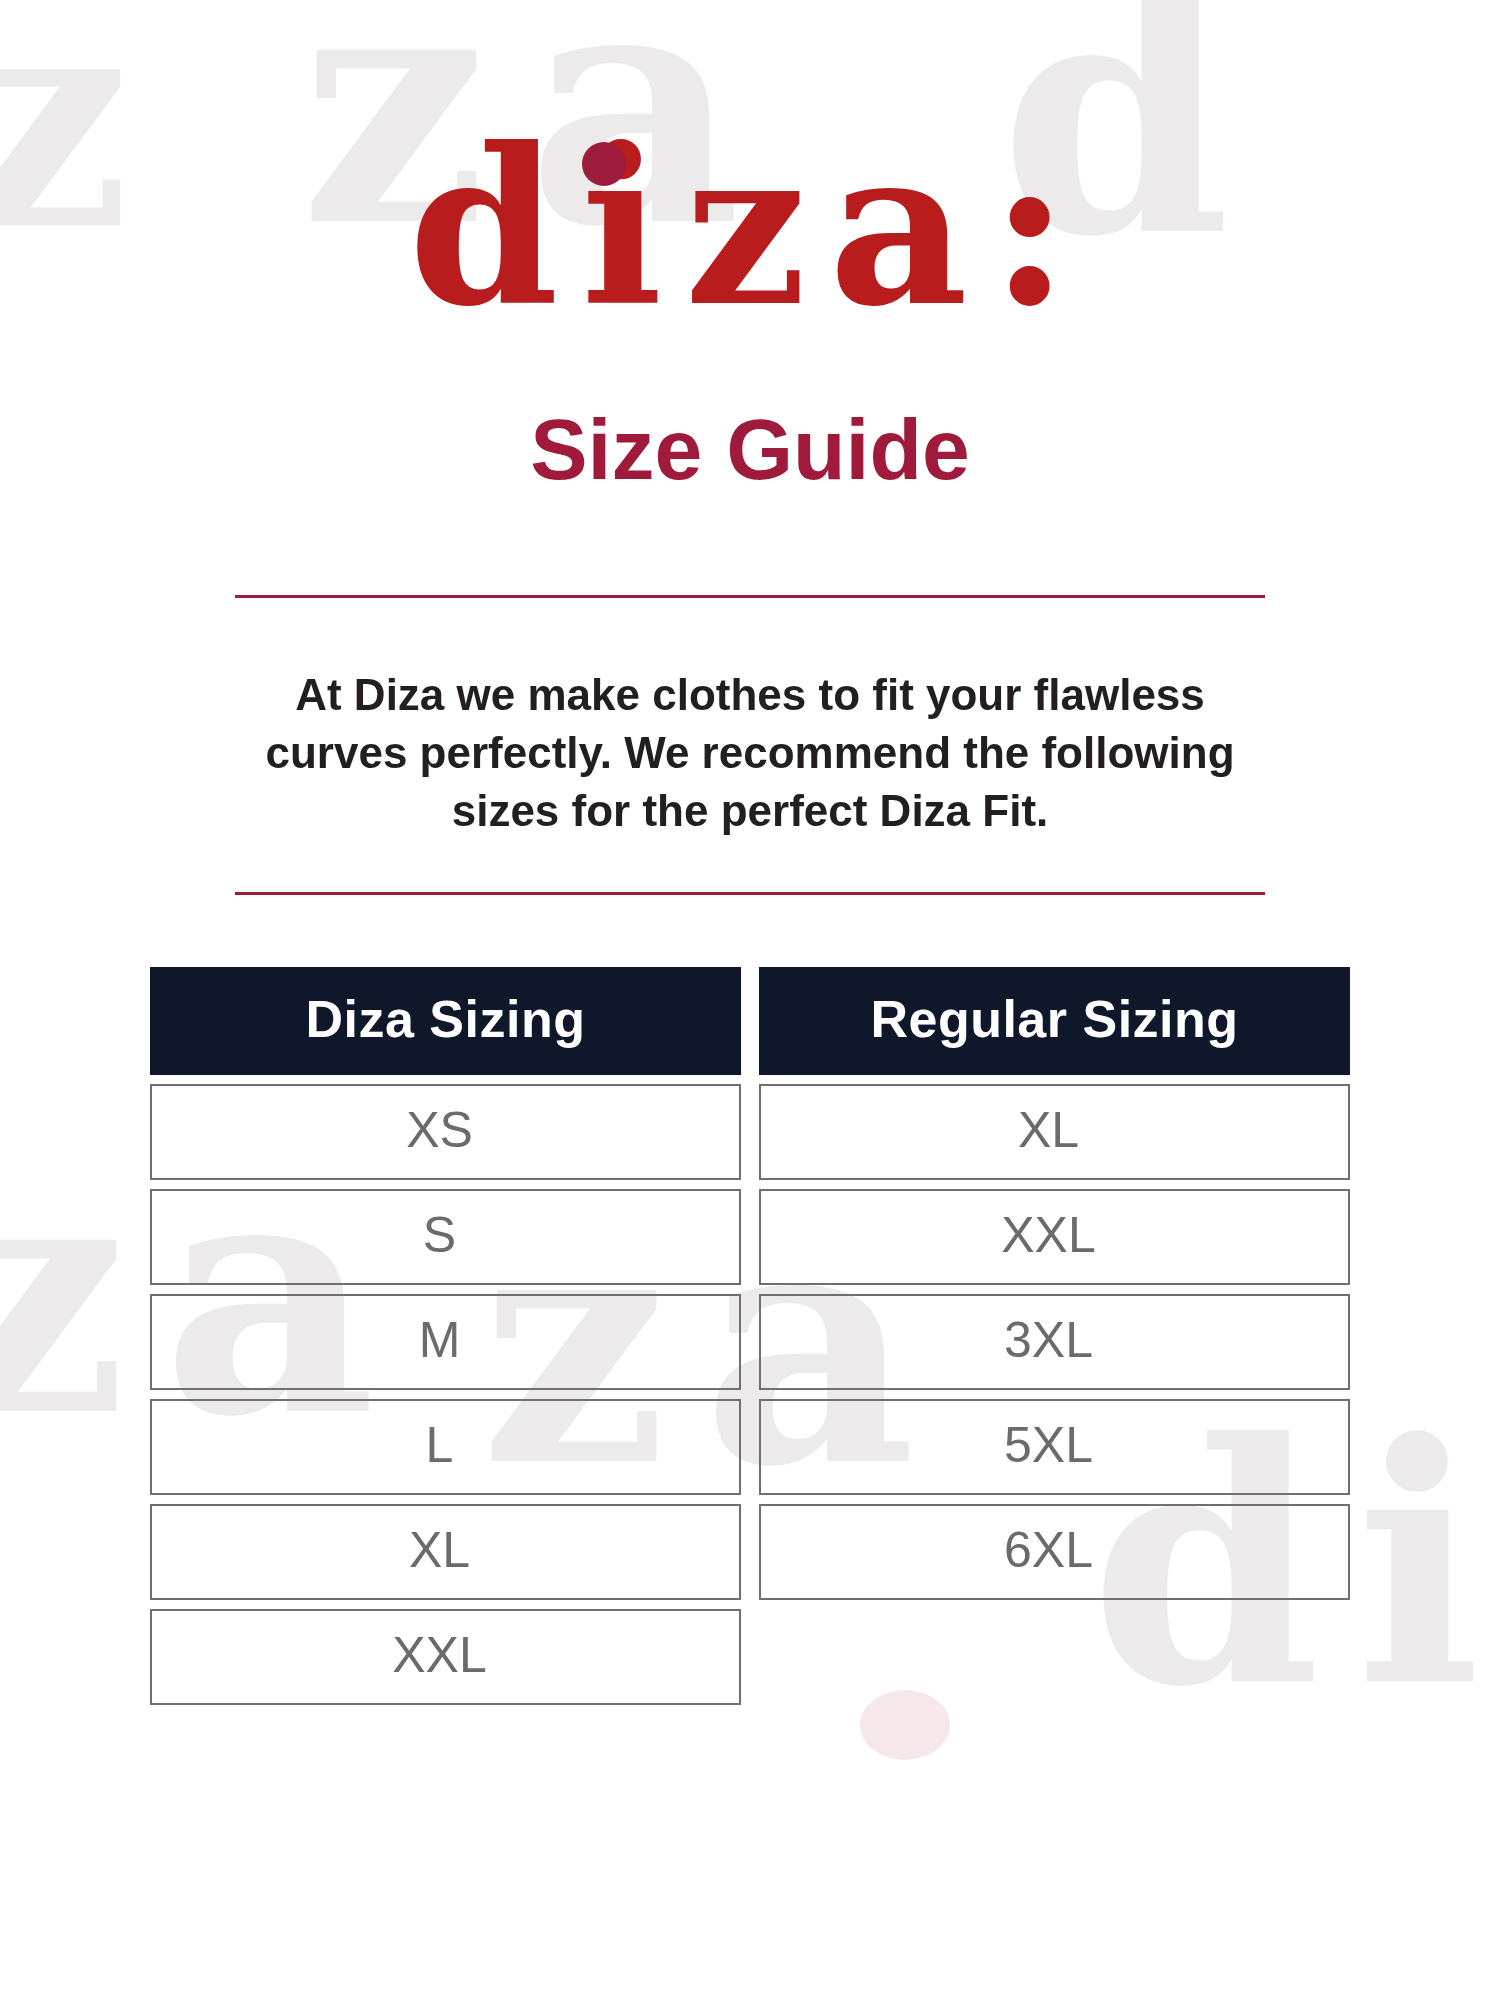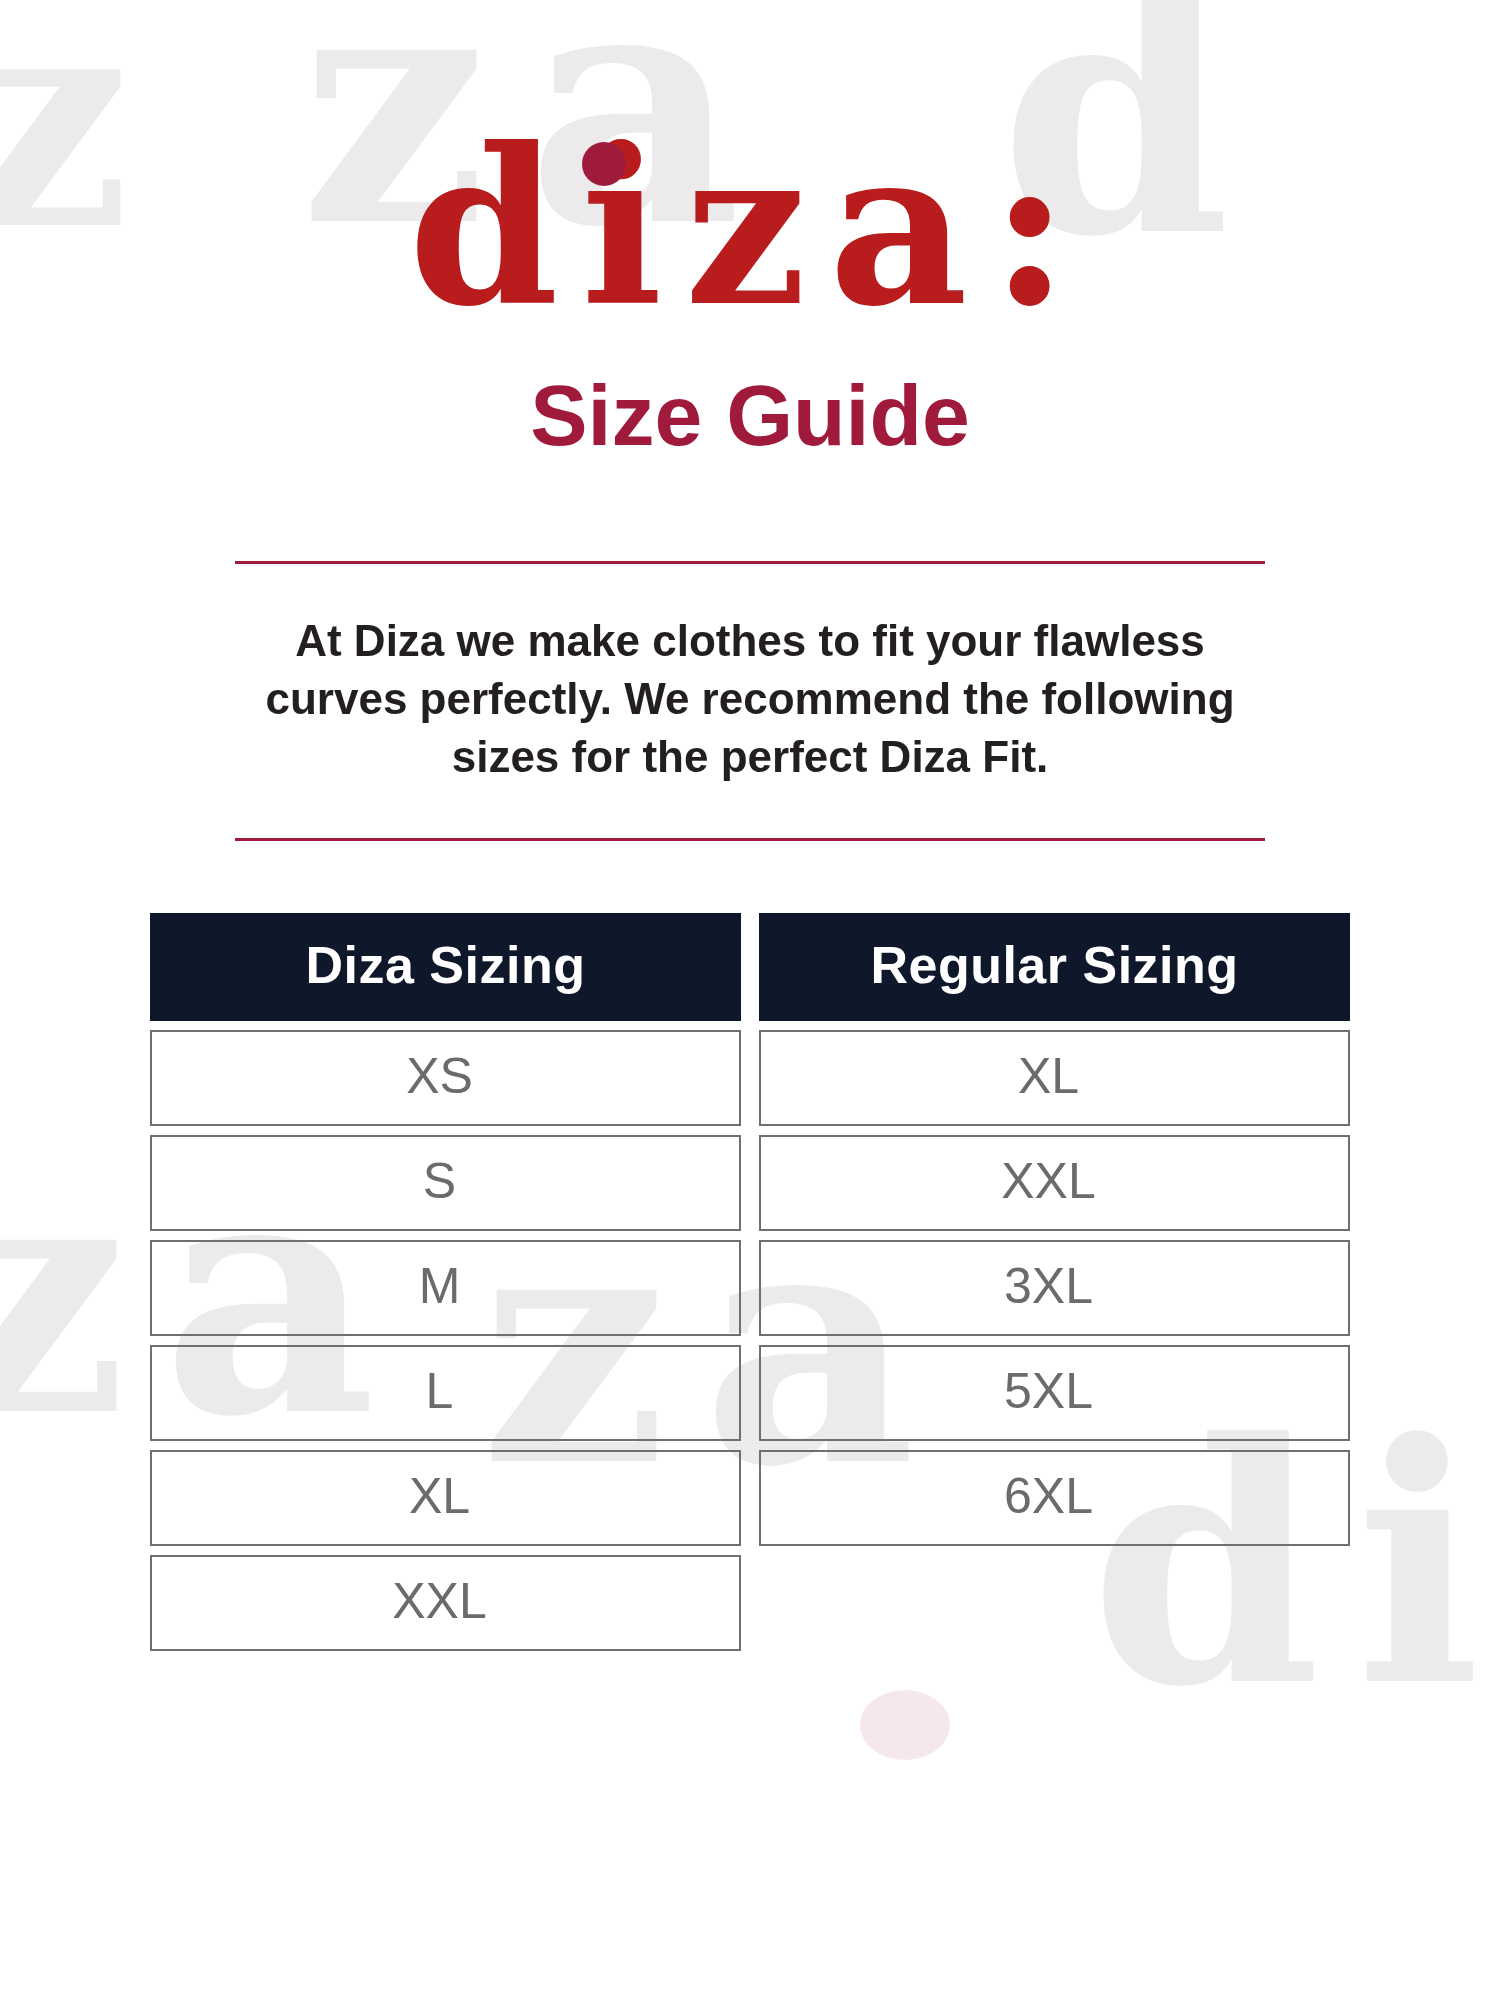--- a/index.html
+++ b/index.html
@@ -109,36 +109,36 @@
     top: 22px;
     z-index: 3;
   }
 
   .size-guide-title {
     text-align: center;
     color: #a01a3c;
     font-size: 86px;
     font-weight: 700;
     letter-spacing: 0px;
-    margin-top: 26px;
+    margin-top: 60px;
   }
 
   .rule {
     width: 1030px;
     height: 3px;
     background: #9e1b3c;
     margin: 0 auto;
   }
   .rule-top { margin-top: 96px; }
   .rule-bottom { margin-top: 52px; }
 
   .intro {
     width: 1300px;
     margin: 0 auto;
-    padding-top: 48px;
+    padding-top: 68px;
     text-align: center;
     color: #231f20;
     font-size: 44px;
     font-weight: 700;
     line-height: 1.32;
   }
 
   
   .table-wrap {
     margin: 72px auto 0 auto;

